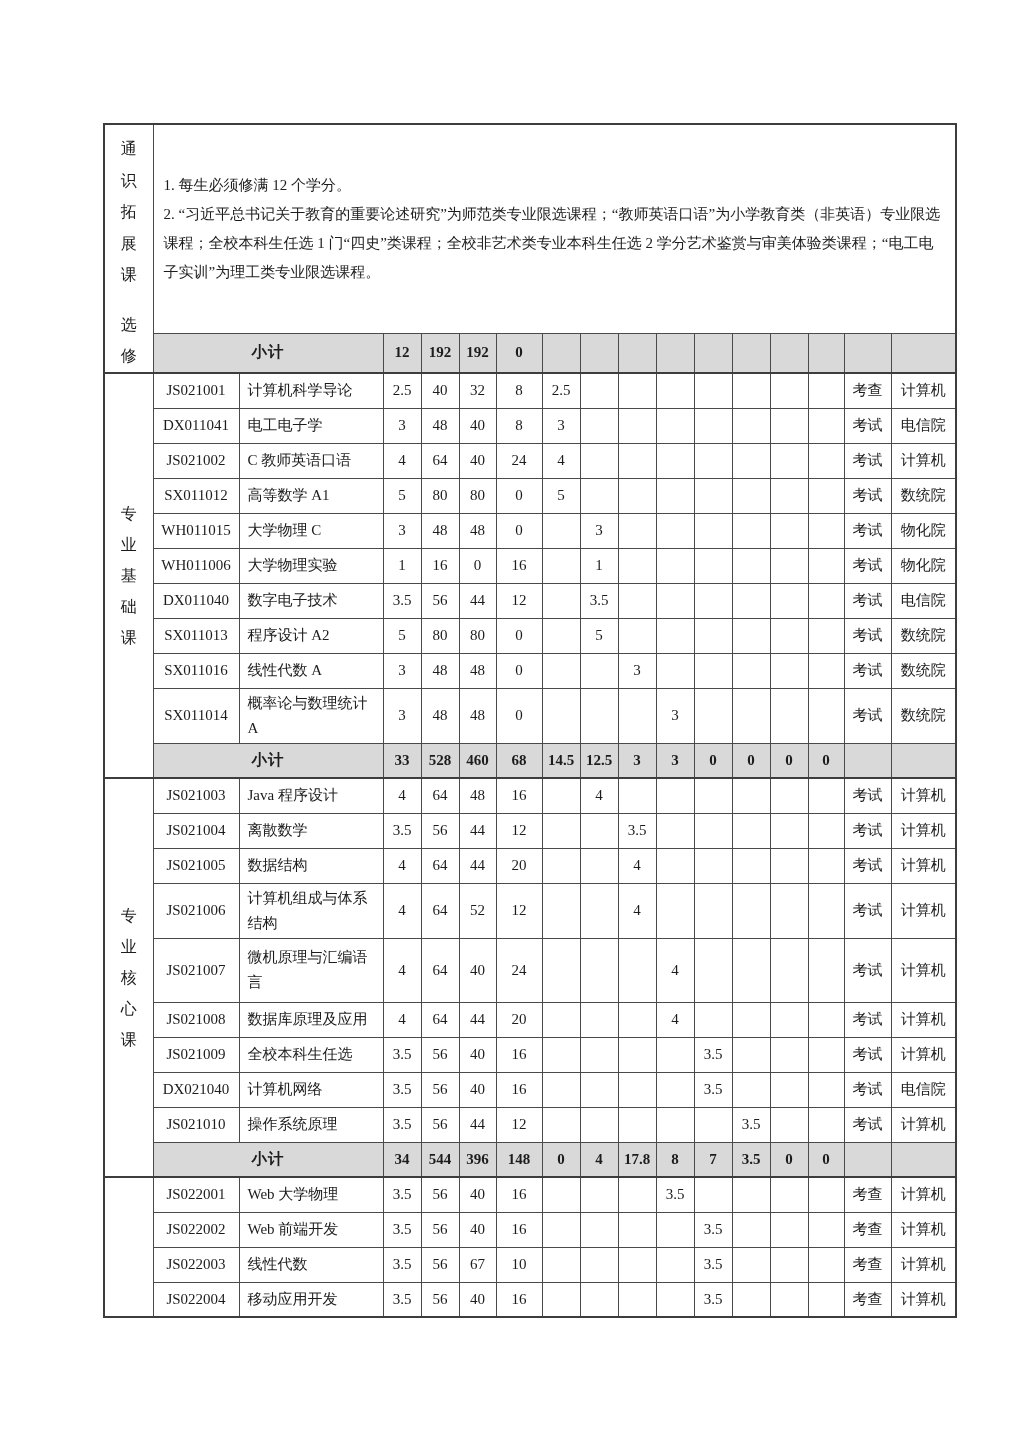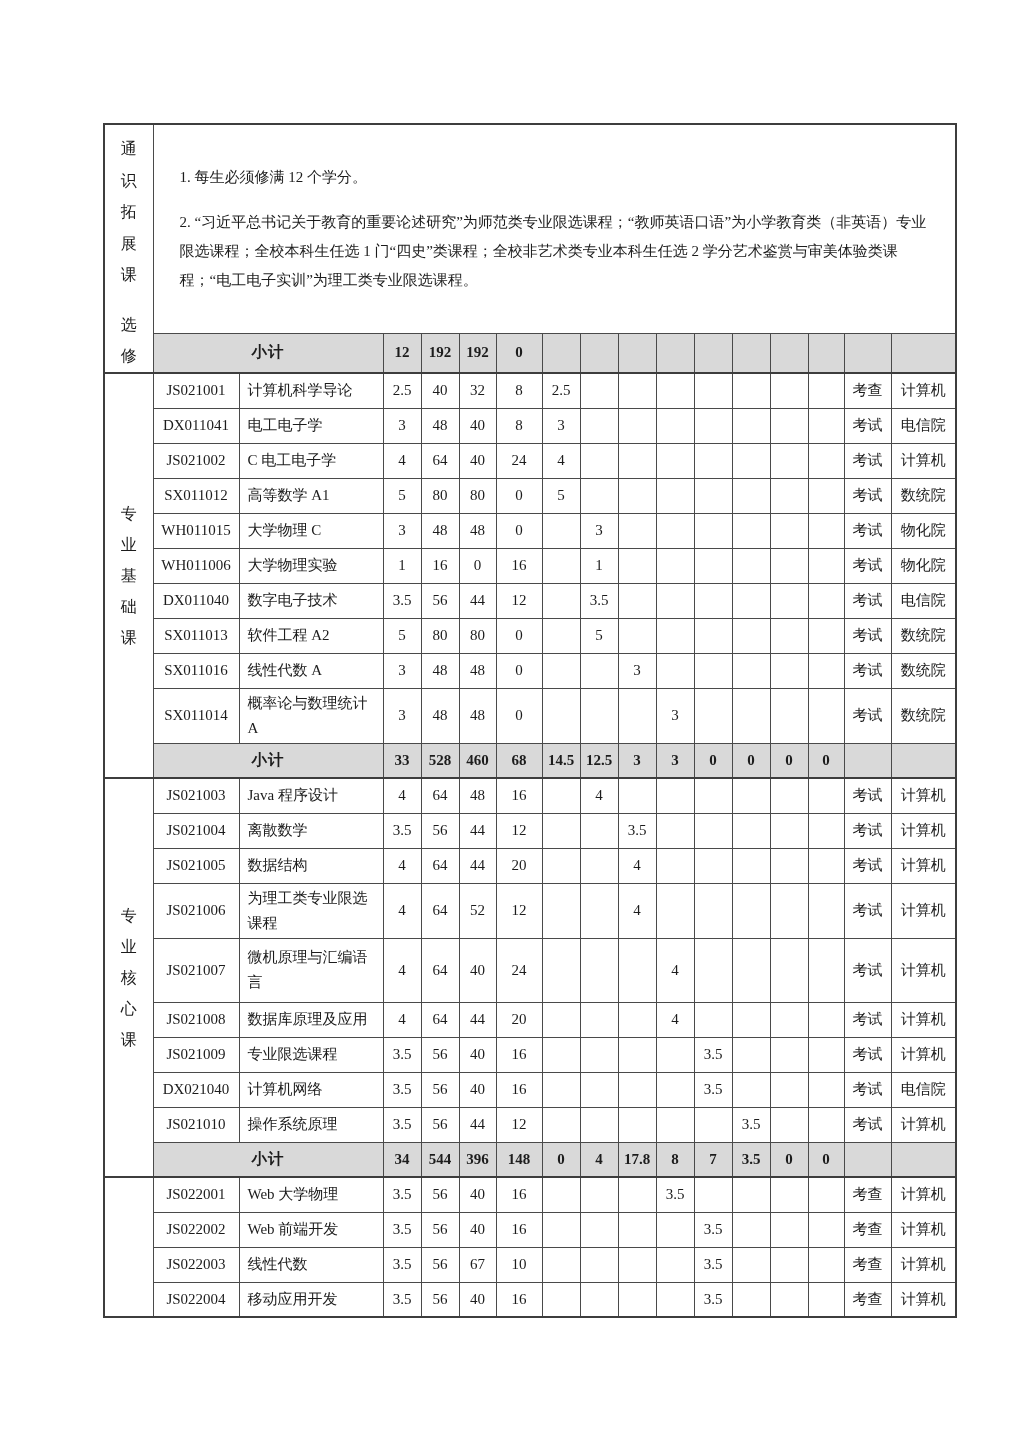--- a/index.html
+++ b/index.html
@@ -10,21 +10,21 @@
         border:2px solid #3d3d3d;}
   td{border:1px solid #4a4a4a;text-align:center;vertical-align:middle;
      font-size:15px;padding:1px 2px;overflow:hidden;word-break:break-word;}
   tr{height:35px;}
   tr.r-notes{height:209px;}
   tr.h40{height:40px;}
   tbody.sec{border-top:2px solid #3d3d3d;}
   tbody[data-section="2"] tr:nth-child(5){height:64px;}
   td.name{text-align:left;padding:2px 10px 2px 8px;line-height:25px;}
   td.notes{text-align:left;padding:8px 8px 8px 10px;font-size:15px;}
-  td.notes p{margin:16px;line-height:29px;}
+  td.notes p{margin:0;line-height:29px;}
   tr.r-subtotal td{background:#d9d9d9;font-weight:bold;}
   td.label{font-size:15.5px;letter-spacing:1px;}
   td.cat{padding:0;}
   .vlabel{display:flex;flex-direction:column;align-items:center;justify-content:center;height:100%;}
   .vchar{font-size:16px;line-height:31px;display:block;}
   td.cat0 .vlabel{justify-content:flex-start;padding-top:8px;}
   td.cat0 .vchar{line-height:31.5px;}
   .vgap{margin-top:18px;}
 </style>
 </head>
@@ -132,21 +132,21 @@
           <td class="num"></td>
           <td class="num"></td>
           <td class="num"></td>
           <td class="num"></td>
           <td class="num"></td>
           <td class="num">考试</td>
           <td class="num">电信院</td>
         </tr>
         <tr>
           <td class="code">JS021002</td>
-          <td class="name">C 电工电子学</td>
+          <td class="name">C 教师英语口语</td>
           <td class="num">4</td>
           <td class="num">64</td>
           <td class="num">40</td>
           <td class="num">24</td>
           <td class="num">4</td>
           <td class="num"></td>
           <td class="num"></td>
           <td class="num"></td>
           <td class="num"></td>
           <td class="num"></td>
@@ -222,21 +222,21 @@
           <td class="num"></td>
           <td class="num"></td>
           <td class="num"></td>
           <td class="num"></td>
           <td class="num"></td>
           <td class="num">考试</td>
           <td class="num">电信院</td>
         </tr>
         <tr>
           <td class="code">SX011013</td>
-          <td class="name">软件工程 A2</td>
+          <td class="name">程序设计 A2</td>
           <td class="num">5</td>
           <td class="num">80</td>
           <td class="num">80</td>
           <td class="num">0</td>
           <td class="num"></td>
           <td class="num">5</td>
           <td class="num"></td>
           <td class="num"></td>
           <td class="num"></td>
           <td class="num"></td>
@@ -358,21 +358,21 @@
           <td class="num"></td>
           <td class="num"></td>
           <td class="num"></td>
           <td class="num"></td>
           <td class="num"></td>
           <td class="num">考试</td>
           <td class="num">计算机</td>
         </tr>
         <tr>
           <td class="code">JS021006</td>
-          <td class="name">为理工类专业限选课程</td>
+          <td class="name">计算机组成与体系结构</td>
           <td class="num">4</td>
           <td class="num">64</td>
           <td class="num">52</td>
           <td class="num">12</td>
           <td class="num"></td>
           <td class="num"></td>
           <td class="num">4</td>
           <td class="num"></td>
           <td class="num"></td>
           <td class="num"></td>
@@ -412,21 +412,21 @@
           <td class="num">4</td>
           <td class="num"></td>
           <td class="num"></td>
           <td class="num"></td>
           <td class="num"></td>
           <td class="num">考试</td>
           <td class="num">计算机</td>
         </tr>
         <tr>
           <td class="code">JS021009</td>
-          <td class="name">专业限选课程</td>
+          <td class="name">全校本科生任选</td>
           <td class="num">3.5</td>
           <td class="num">56</td>
           <td class="num">40</td>
           <td class="num">16</td>
           <td class="num"></td>
           <td class="num"></td>
           <td class="num"></td>
           <td class="num"></td>
           <td class="num">3.5</td>
           <td class="num"></td>

